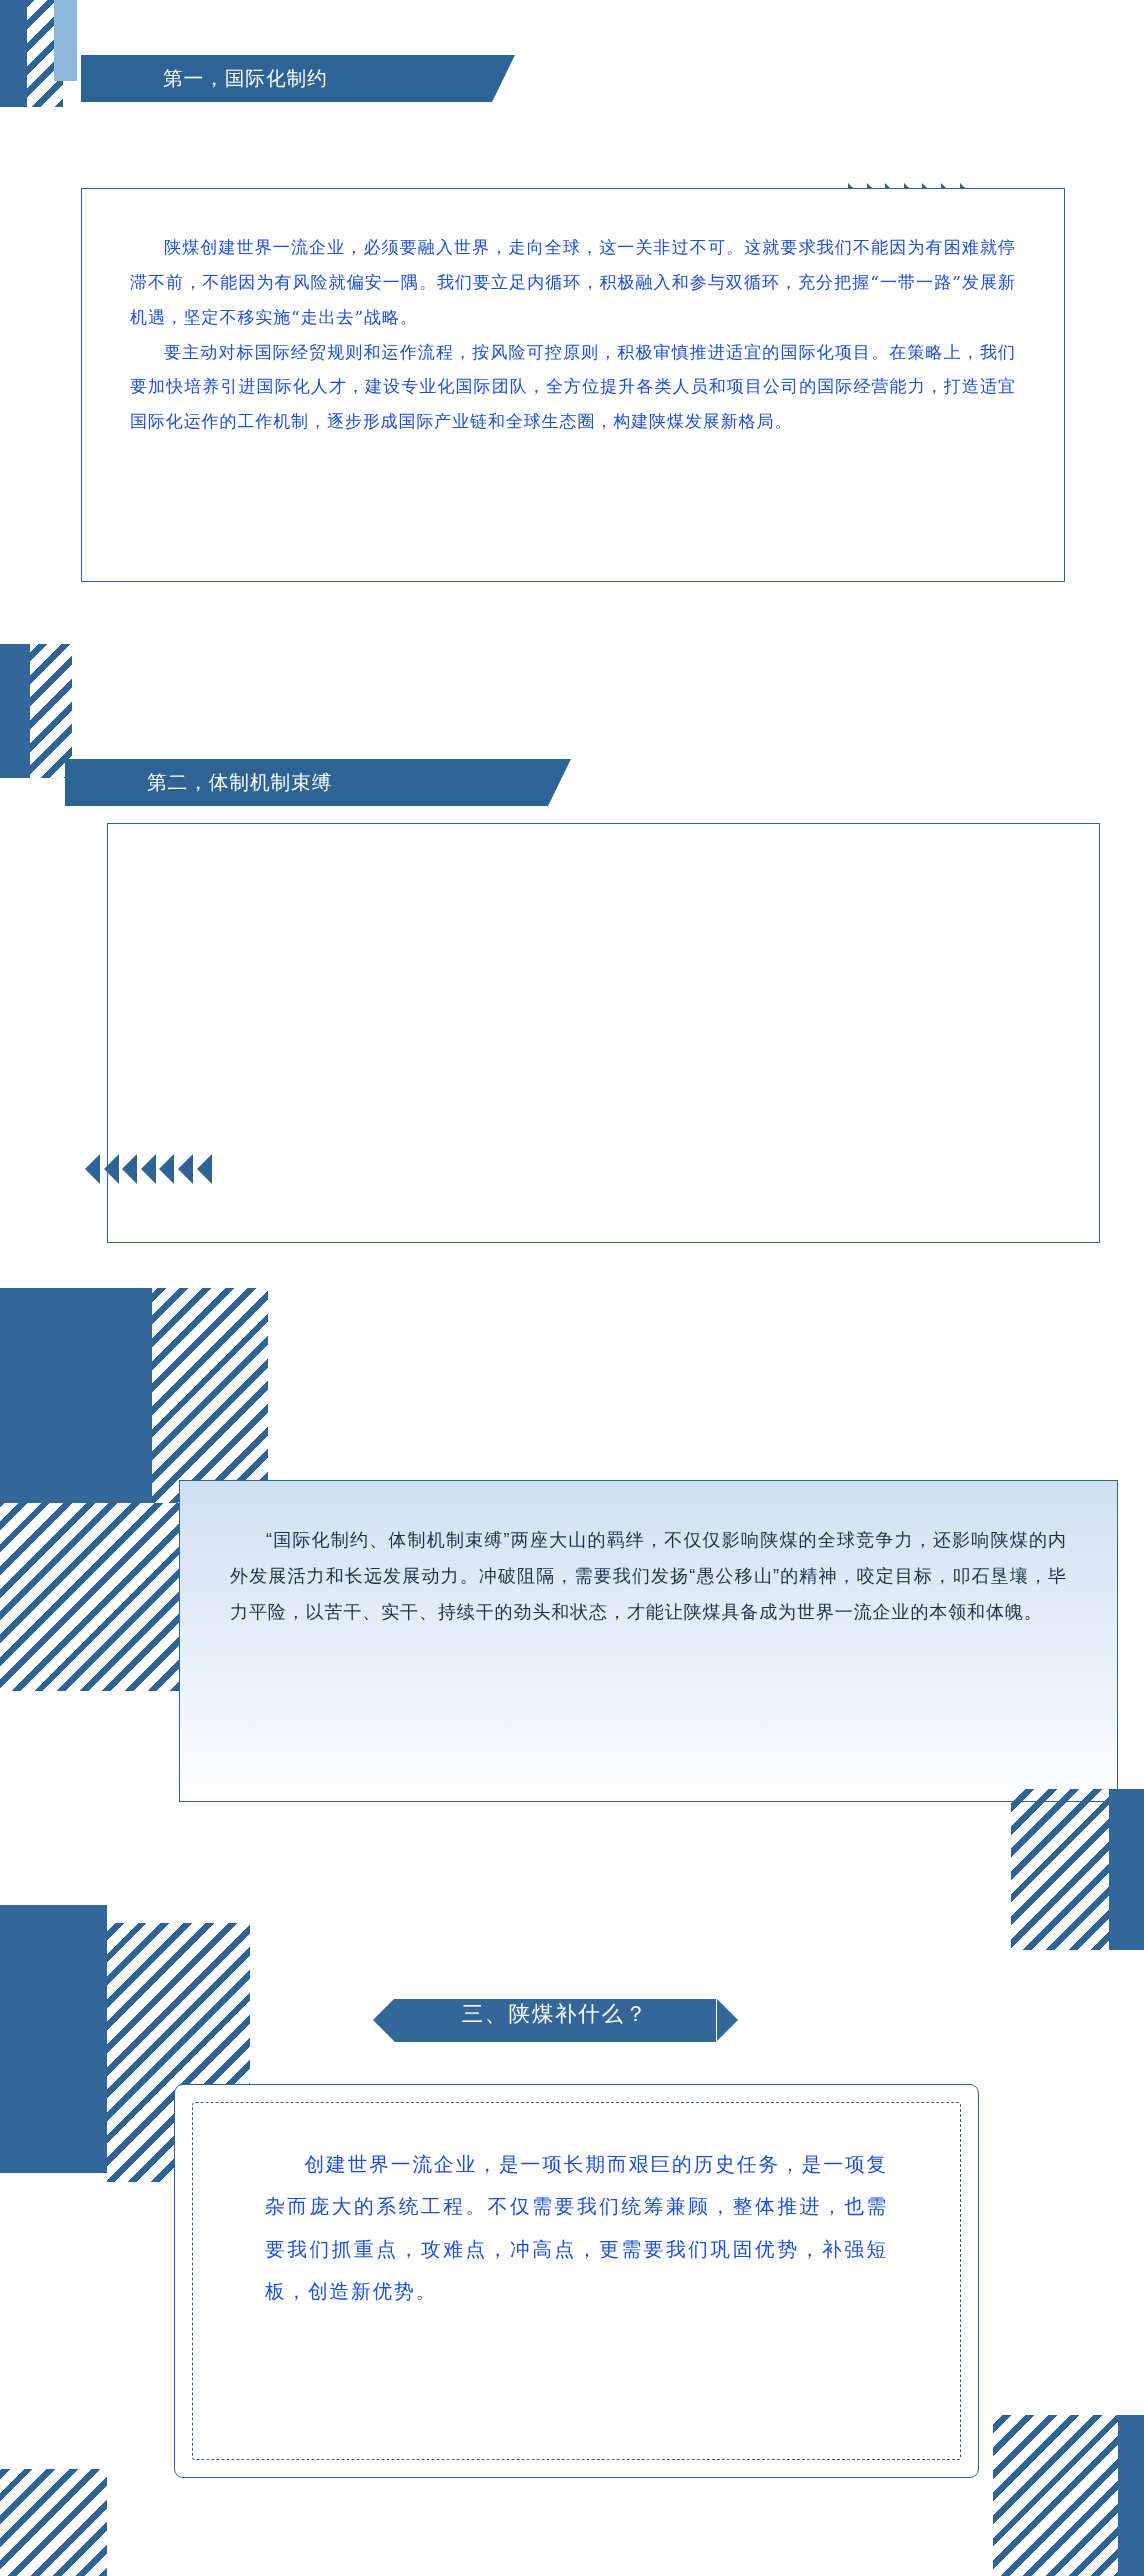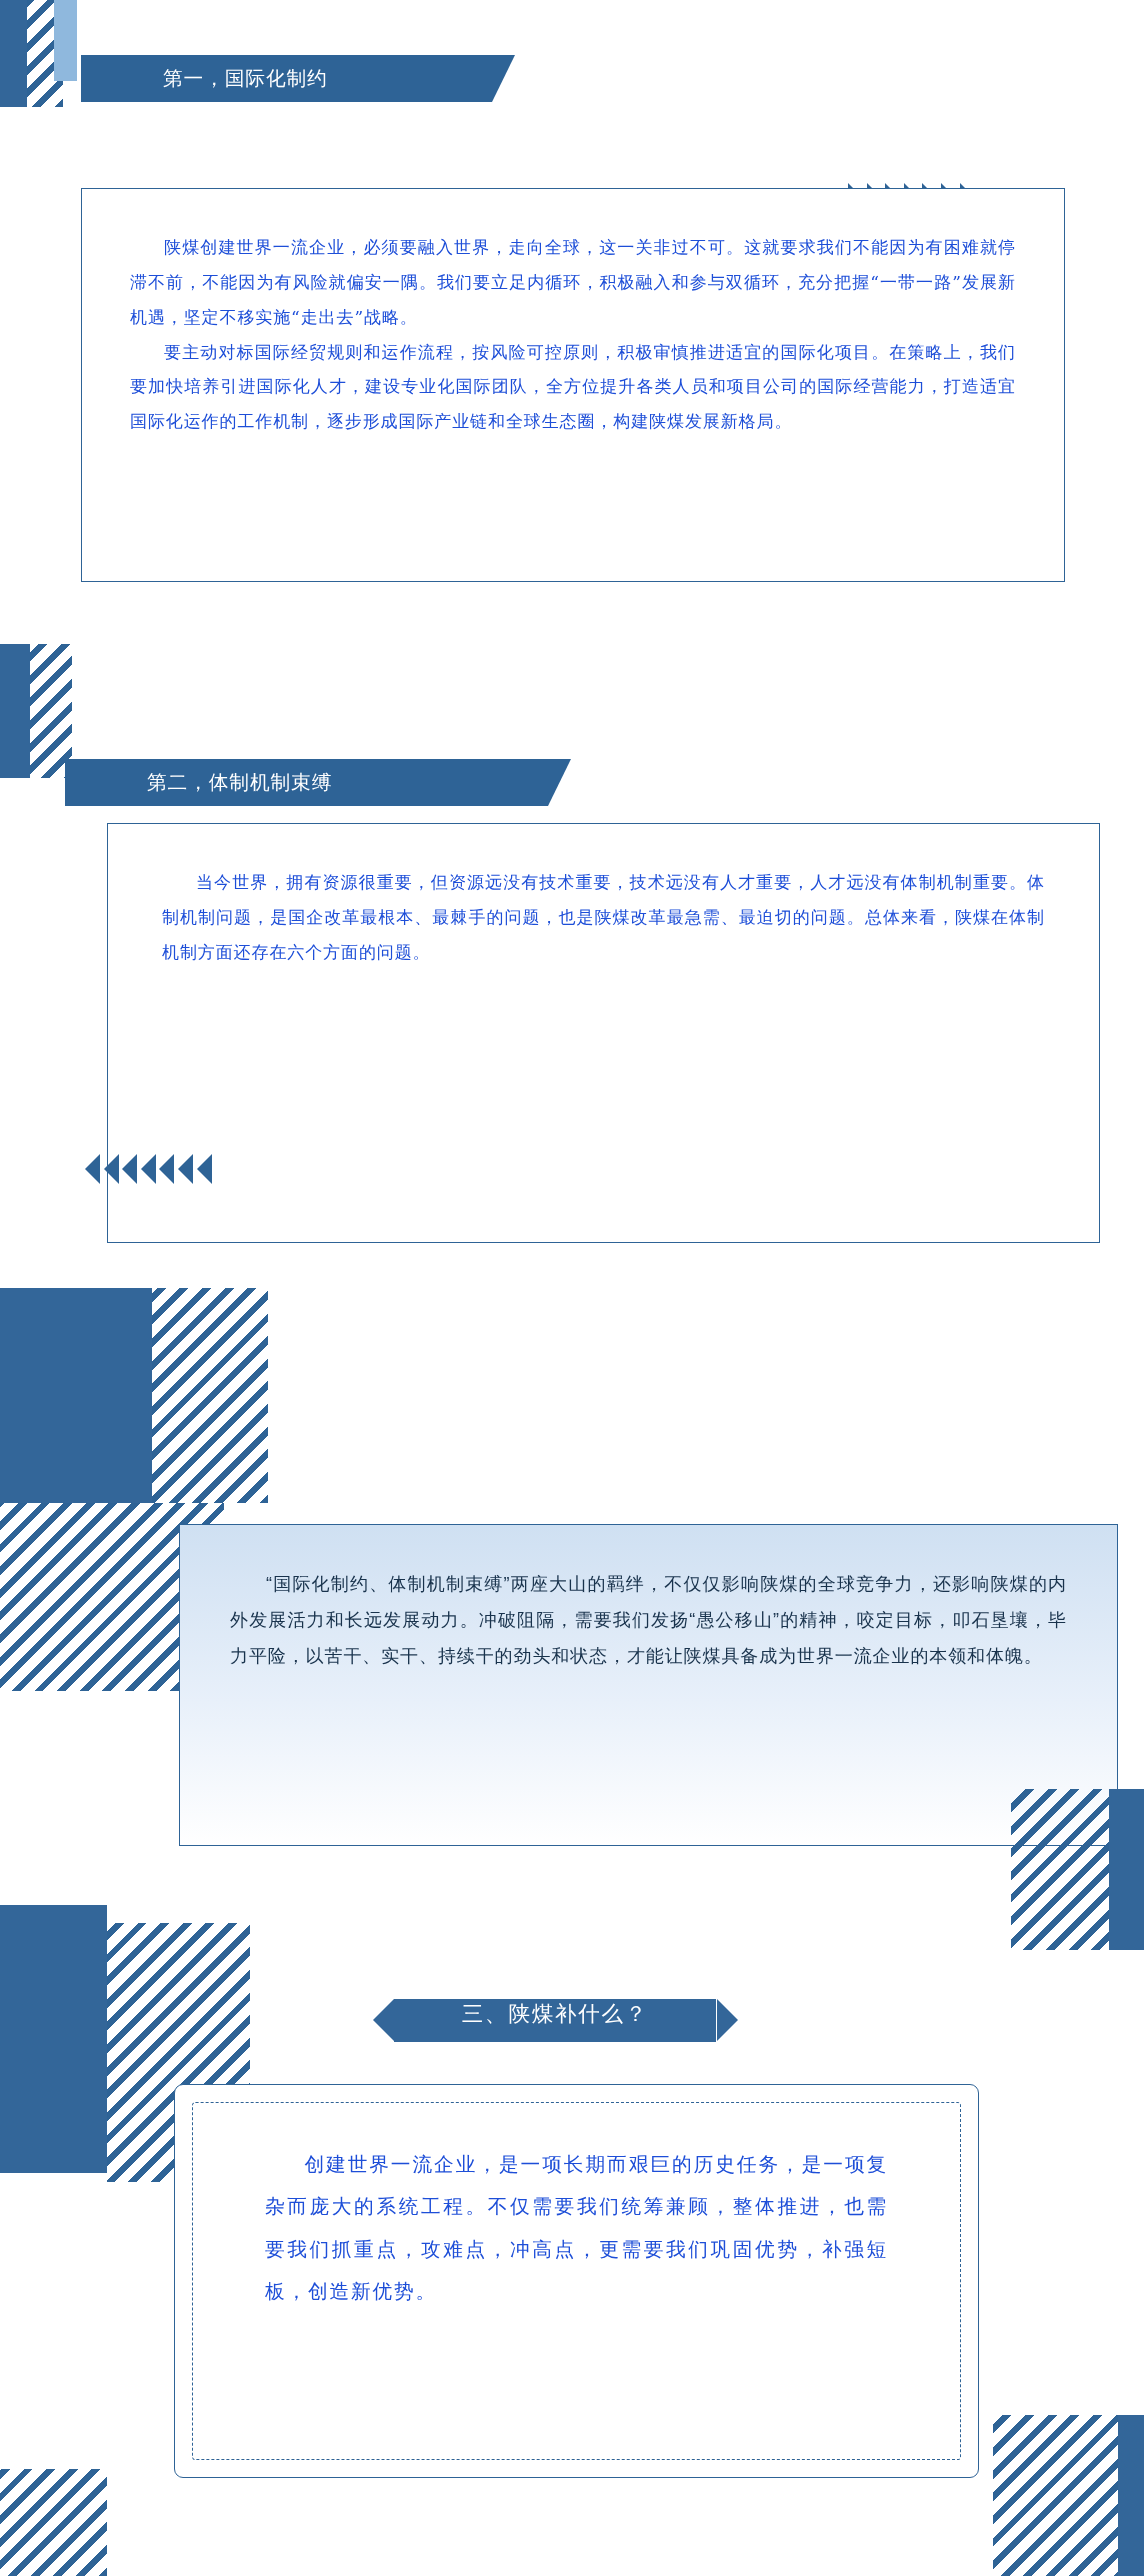--- a/index.html
+++ b/index.html
@@ -154,21 +154,20 @@
     border-right: 15px solid #2e6396;
     margin-right: 3.6px;
   }
 
   
   .box-gradient {
     position: absolute;
     border: 1.8px solid #2e6396;
     box-sizing: border-box;
     background: linear-gradient(180deg, #cfe0f2 0%, #e8f0fa 55%, #ffffff 100%);
-    margin-top: 44px;
   }
   .box-gradient .box-text {
     font-family: "Liberation Sans", sans-serif;
     font-size: 18px;
     line-height: 2.0;
     color: #18324c;
   }
 
   
   .box-dashed {
@@ -227,21 +226,20 @@
     <div class="stripes-diag"></div>
   </div>
   <div class="solid-block" style="left:0px; top:644px; width:30px; height:134px;"></div>
 
   <div class="ribbon" style="left:65px; top:711px; width:483px;margin-top:48px;">
     <span class="ribbon-label">第二，体制机制束缚</span>
   </div>
 
   <div class="box-outline" style="left:107px; top:823px; width:993px; height:420px; padding:41px 54px;">
     <div class="box-text">
-      <p class="indent">当今世界，拥有资源很重要，但资源远没有技术重要，技术远没有人才重要，人才远没有体制机制重要。体制机制问题，是国企改革最根本、最棘手的问题，也是陕煤改革最急需、最迫切的问题。总体来看，陕煤在体制机制方面还存在六个方面的问题。</p>
     </div>
   </div>
 
   <div class="chevrons" style="left:85px; top:1154px;">
     <div class="chev-left"></div>
       <div class="chev-left"></div>
       <div class="chev-left"></div>
     <div class="chev-left"></div>
       <div class="chev-left"></div>
       <div class="chev-left"></div>

